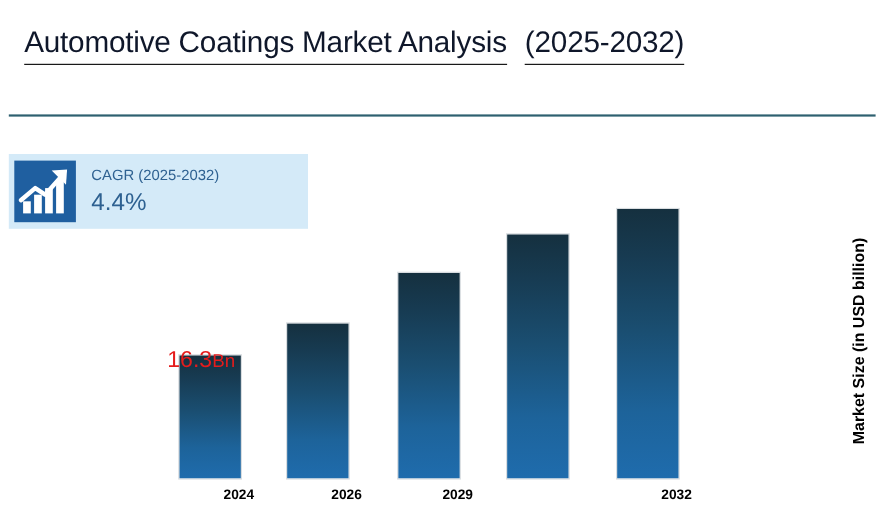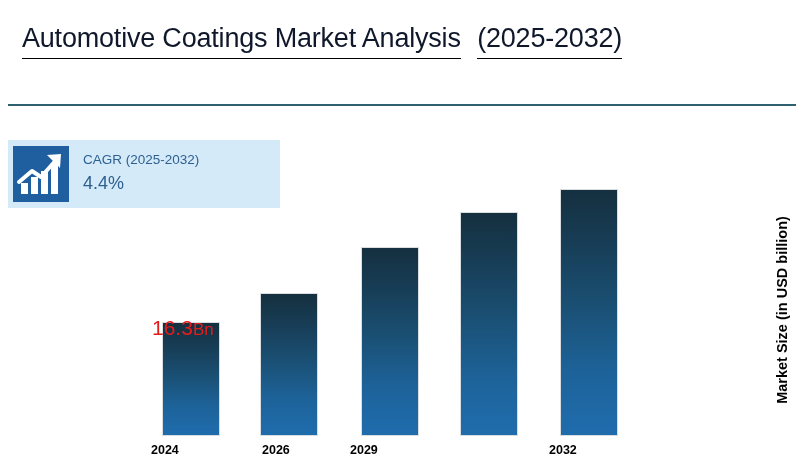--- a/index.html
+++ b/index.html
@@ -80,21 +80,21 @@
     flex-direction: column;
     justify-content: center;
   }
   .cagr-label {
     font-size: 13.5px;
     color: #2e6191;
     line-height: 18px;
     white-space: nowrap;
   }
   .cagr-value {
-    font-size: 18px;
+    font-size: 22px;
     color: #2e6191;
     line-height: 27px;
     margin-top: 1px;
     white-space: nowrap;
   }
 
   
   .plot {
     position: absolute;
     left: 0;
@@ -118,21 +118,21 @@
     white-space: nowrap;
     font-weight: 400;
   }
   .bar-label .unit {
     font-size: 17px;
   }
   .x-tick {
     position: absolute;
     top: 443px;
     width: 80px;
-    text-align: left;
+    text-align: right;
     font-size: 12.5px;
     font-weight: bold;
     color: #000000;
   }
 
   
   .y-axis-title {
     position: absolute;
     left: 688px;
     top: 310px;
@@ -179,19 +179,19 @@
   <div class="bar" style="left:260px; height:143px;"></div>
   <div class="bar" style="left:361px; height:189px;"></div>
   <div class="bar" style="left:460px; height:224px;"></div>
   <div class="bar" style="left:560px; height:247px;"></div>
 
   <div class="bar-label" style="left:152px; top:293px;margin-top:24px;">
     <span>16.3</span><span class="unit">Bn</span>
   </div>
 
   <div class="x-tick" style="left:151px;">2024</div>
-  <div class="x-tick" style="left:262px;">2026</div>
+  <div class="x-tick" style="left:249px;">2026</div>
   <div class="x-tick" style="left:350px;">2029</div>
   <div class="x-tick" style="left:431px;margin-top:40px;">2030</div>
   <div class="x-tick" style="left:549px;">2032</div>
 
   <div class="y-axis-title">Market Size (in USD billion)</div>
 </div>
 
 </body></html>

